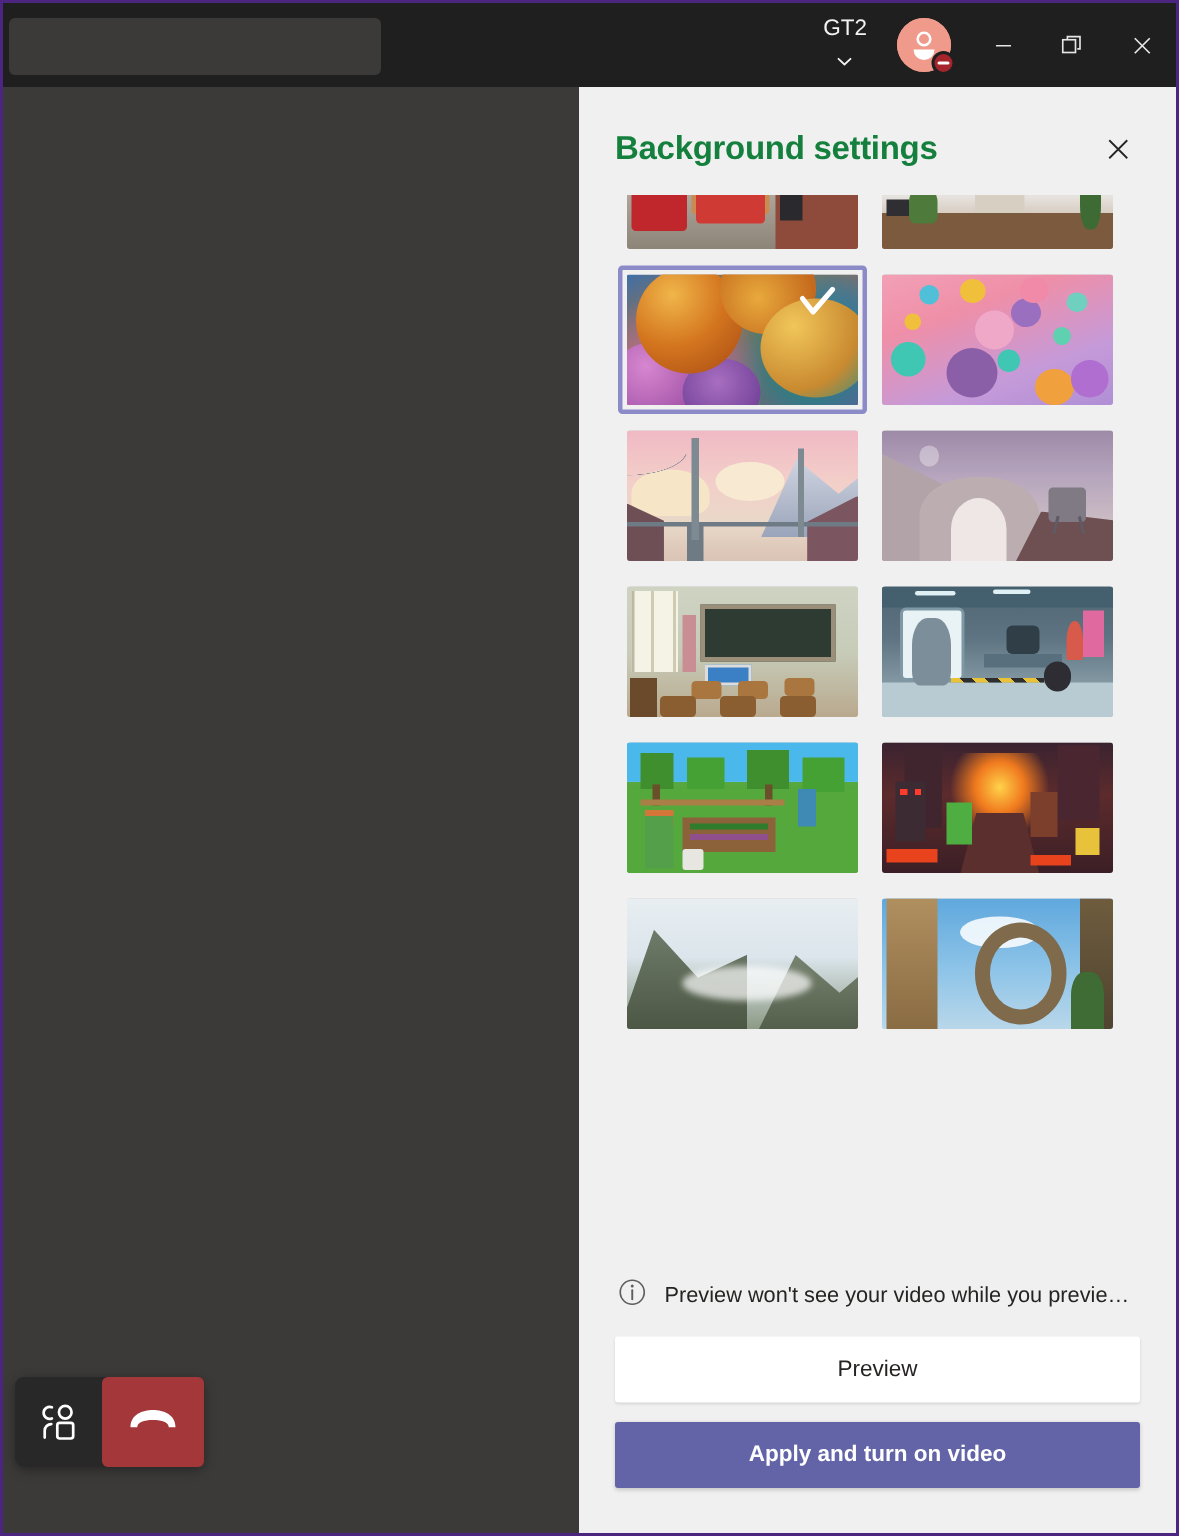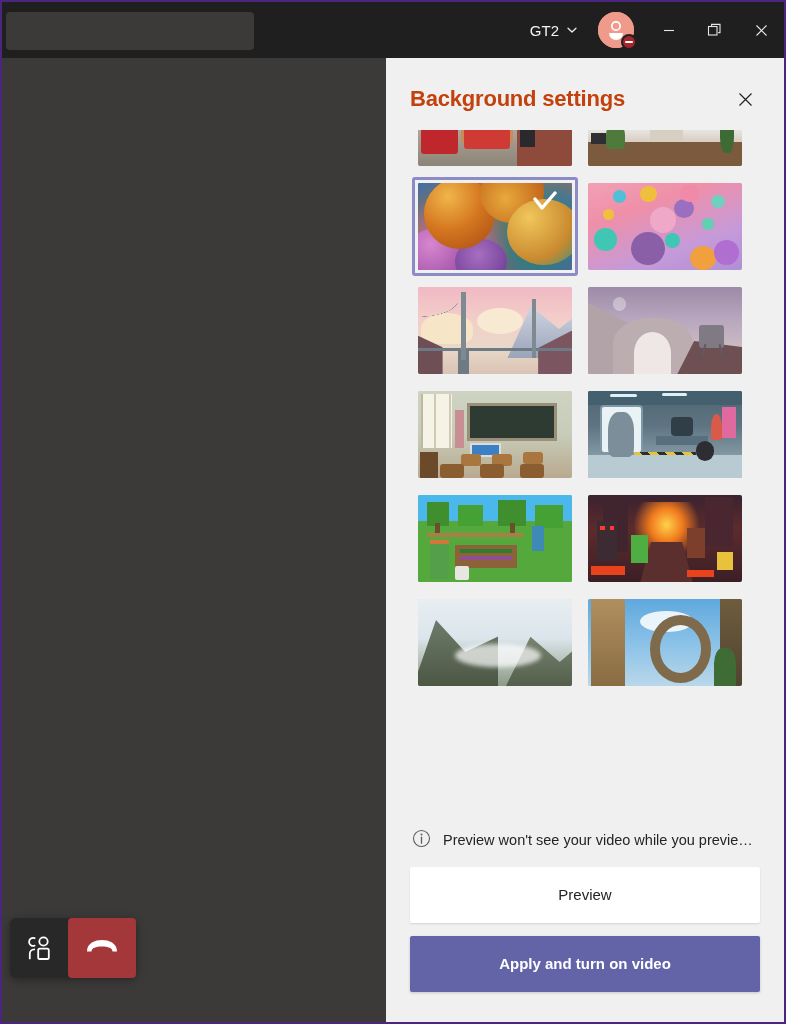--- a/index.html
+++ b/index.html
@@ -58,20 +58,21 @@
 
   .org-chip {
     display: flex;
     align-items: center;
     gap: 7px;
     color: #f3f2f1;
     font-size: 15px;
     padding: 6px 8px;
     cursor: pointer;
     margin-right: 6px;
+    flex-direction: column;
   }
   .chev { display: block; }
 
   .avatar-wrap {
     position: relative;
     width: 36px; height: 36px;
     margin: 0 12px 0 6px;
     cursor: pointer;
   }
   .avatar {
@@ -158,21 +159,21 @@
   .panel-header {
     display: flex;
     align-items: center;
     justify-content: space-between;
     padding: 26px 24px 16px 24px;
     flex: none;
   }
   .panel-title {
     font-size: 22px;
     font-weight: bold;
-    color: #c2410c;
+    color: #15803d;
     letter-spacing: -0.2px;
   }
   .panel-close {
     width: 30px; height: 30px;
     display: flex;
     align-items: center;
     justify-content: center;
     cursor: pointer;
     border-radius: 3px;
   }
@@ -395,21 +396,21 @@
     padding: 14px 2px 16px 2px;
     color: #252423;
     font-size: 14.5px;
     white-space: nowrap;
     overflow: hidden;
   }
 
   .btn {
     display: block;
     width: 100%;
-    height: 56px;
+    height: 44px;
     border: none;
     border-radius: 2px;
     font-family: "Liberation Sans", sans-serif;
     font-size: 15px;
     cursor: pointer;
     line-height: 40px;
     text-align: center;
   }
   .btn-secondary {
     background: #ffffff;

